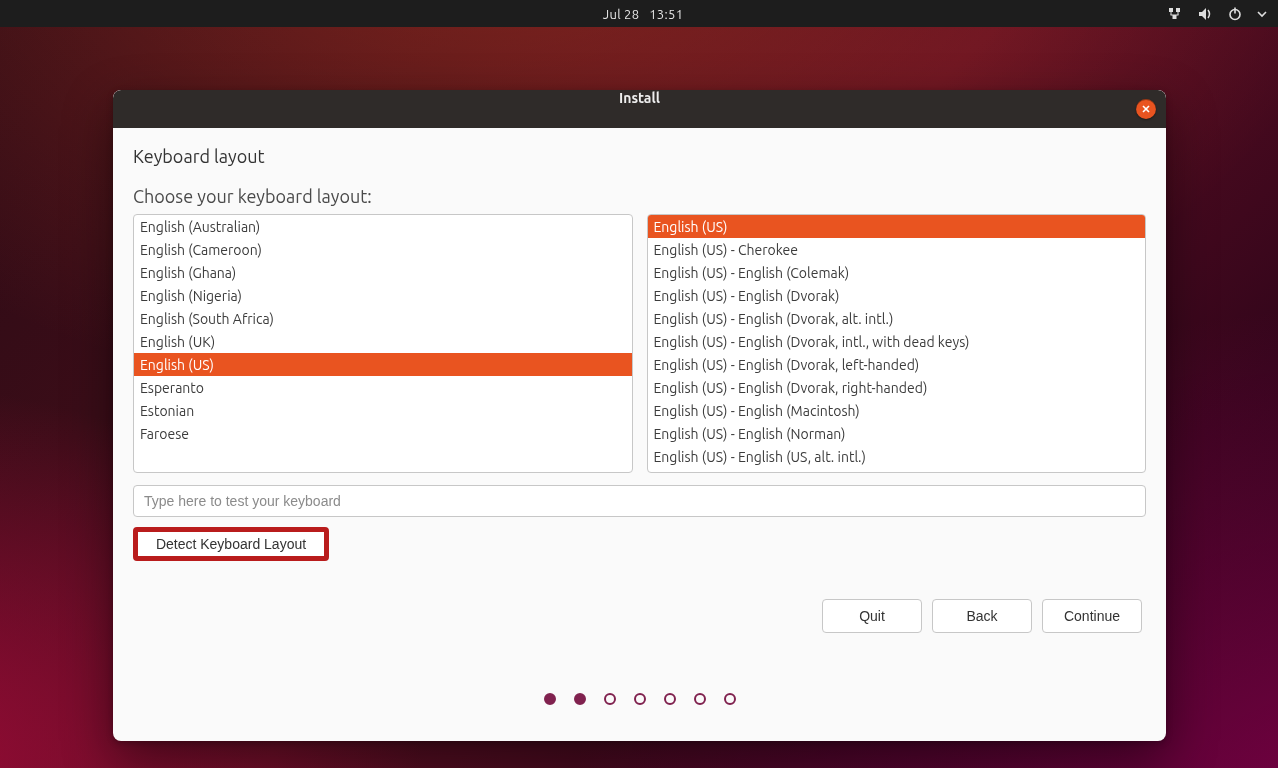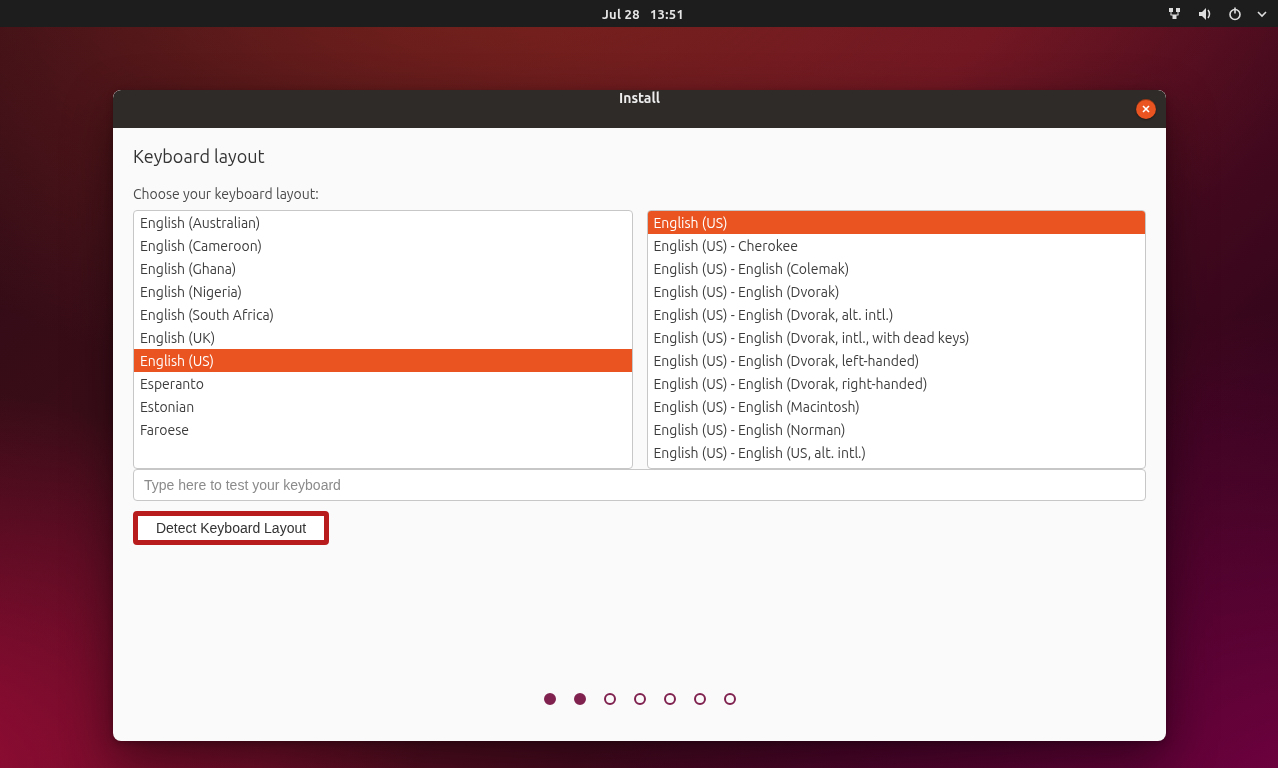--- a/index.html
+++ b/index.html
@@ -17,21 +17,21 @@
   .topbar {
     height: 27px;
     background: #1d1d1d;
     color: #e6e6e6;
     display: flex;
     align-items: center;
     justify-content: center;
     font-size: 13px;
     position: relative;
   }
-  .topbar .clock { font-weight: 700; letter-spacing: .3px; margin-left: 8px; }
+  .topbar .clock { font-weight: 400; letter-spacing: .3px; margin-left: 8px; }
   .tray { position: absolute; right: 10px; top: 0; height: 27px; display: flex; align-items: center; gap: 14px; }
   .tray svg { display: block; }
   
   .window {
     position: absolute;
     left: 113px; top: 90px;
     width: 1053px; height: 651px;
     background: #fafafa;
     border-radius: 8px;
     box-shadow: 0 18px 50px rgba(0,0,0,.45), 0 2px 6px rgba(0,0,0,.25);
@@ -53,41 +53,42 @@
     position: absolute; right: 10px; top: 50%; transform: translateY(-50%);
     width: 20px; height: 20px; border-radius: 50%;
     background: #e95420;
     display: flex; align-items: center; justify-content: center;
     cursor: pointer;
     box-shadow: 0 1px 0 rgba(0,0,0,.35) inset, 0 1px 2px rgba(0,0,0,.4);
   }
   .closebtn svg { width: 10px; height: 10px; }
   .content { padding: 16px 20px 0 20px; height: calc(100% - 38px); position: relative; }
   .h1 { font-size: 18px; font-weight: 400; margin: 2px 0 20px 0; color: #333; }
-  .label { font-size: 14px; color: #4a4a4a; margin-bottom: 8px; }
+  .label { font-size: 18px; color: #4a4a4a; margin-bottom: 8px; }
   .lists { display: flex; gap: 14px; }
   .listbox {
     flex: 1;
     height: 259px;
     background: #fff;
     border: 1px solid #c7c7c7;
     border-radius: 4px;
     overflow: hidden;
   }
   .listbox .item {
     font-size: 14px;
     height: 23px;
     display: flex; align-items: center;
     padding: 0 6px;
     color: #3c3c3c;
     cursor: pointer;
     user-select: none;
   }
   .listbox .item.selected { background: #e95420; color: #fff; }
   .test-input {
+    margin-top: 12px;
     width: 100%;
     height: 32px;
     border: 1px solid #c7c7c7;
     border-radius: 4px;
     padding: 0 10px;
     font-size: 14px;
     color: #4d7c0f;
     background: #fff;
   }
   .test-input::placeholder { color: #8b8b8b; }
@@ -258,20 +259,25 @@
           </div>
         </div>
     </div>
 
     <input class="test-input" type="text" placeholder="Type here to test your keyboard" style="">
 
     <div>
       <button class="detect-btn">Detect Keyboard Layout</button>
     </div>
 
+    <div class="footer-btns">
+      <button class="btn">Quit</button>
+      <button class="btn">Back</button>
+      <button class="btn">Continue</button>
+    </div>
 
     <div class="dots" id="dots">
         <div class="dot active"></div>
         <div class="dot active"></div>
         <div class="dot"></div>
         <div class="dot"></div>
         <div class="dot"></div>
         <div class="dot"></div>
         <div class="dot"></div>
       </div>

